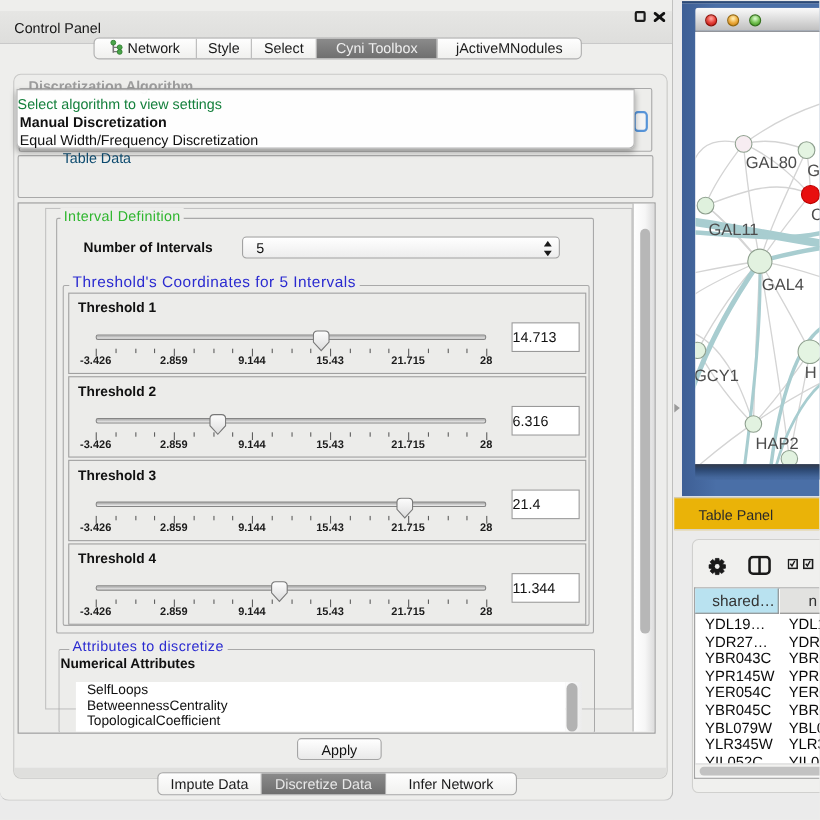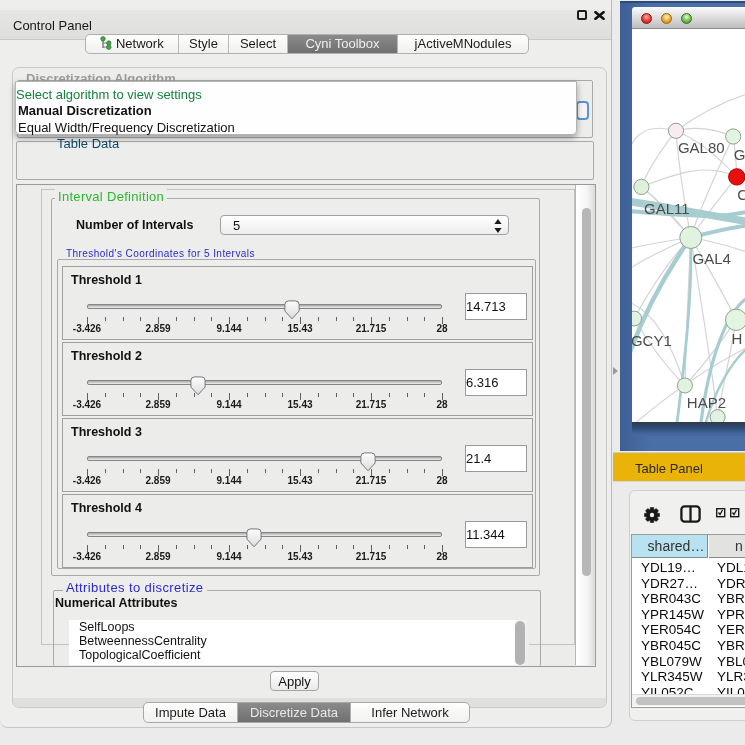--- a/index.html
+++ b/index.html
@@ -41,21 +41,21 @@
 #viewport{left:3px;top:116px;width:580px;height:483px;border:1px solid #9a9a9a;background:#ececea;overflow:hidden;}
 
 #setpanel{left:24px;top:4px;width:534px;height:456px;border:1px solid #c2c2c2;background:#ededeb;}
 #idgroup{left:34px;top:13px;width:489px;height:378px;border:1px solid #a9a9a9;}
 #idlabel{left:38px;top:4px;position:absolute;font-size:13px;letter-spacing:0.3px;color:#2fb62f;background:#ededeb;padding:0 3px;}
 #noilabel{left:59px;top:33px;position:absolute;font-size:12.5px;font-weight:bold;color:#111;}
 #combo2{left:203px;top:30px;width:289px;height:20px;border:1px solid #a2a2a2;border-radius:4px;
   background:linear-gradient(#ffffff,#ededed);}
 #combo2 span{position:absolute;left:12px;top:2px;font-size:13px;color:#111;}
 #thgroup{left:40px;top:74px;width:479px;height:310px;border:1px solid #a9a9a9;}
-#thlabel{left:46px;top:63px;position:absolute;font-size:10px;letter-spacing:0.45px;color:#2a2ad0;background:#ededeb;padding:0 3px;}
+#thlabel{left:46px;top:63px;position:absolute;font-size:14px;letter-spacing:0.45px;color:#2a2ad0;background:#ededeb;padding:0 3px;}
 
 .tpanel{left:45px;width:471px;height:74px;border:1px solid #a0a0a0;background:#ececea;}
 .tname{position:absolute;left:8px;top:6px;font-size:12.5px;font-weight:bold;color:#111;}
 .track{position:absolute;left:24px;top:37px;width:355px;height:5px;
   background:linear-gradient(#a6a6a6,#f0f0f0);border-radius:2px;border:1px solid #858585;}
 .thumb{position:absolute;top:33px;}
 .tick{position:absolute;top:0;width:1px;background:#5f5f5f;}
 .ticks{position:absolute;left:0;top:50px;width:100%;height:8px;}
 .slbl{position:absolute;top:56px;width:70px;text-align:center;font-size:10px;font-weight:bold;color:#1a1a1a;}
 .vbox{position:absolute;left:402px;top:26px;width:62px;height:27px;background:#fff;
@@ -66,21 +66,21 @@
 #nalabel{left:38px;top:411px;position:absolute;font-size:12.5px;font-weight:bold;color:#111;}
 #atlist{left:52px;top:435px;width:445px;height:45px;background:#fff;}
 #atlist div{position:relative;font-size:12.5px;color:#111;margin-left:10px;height:14px;line-height:14px;}
 #atscroll{left:497px;top:435px;width:15px;height:45px;background:linear-gradient(90deg,#fdfdfd,#ececec);}
 #atthumb{left:1px;top:1px;width:10px;height:44px;background:#b2b2b2;border-radius:5px;}
 
 #vscroll{left:558px;top:0px;width:20px;height:480px;border-left:1px solid #b5b5b5;
   background:linear-gradient(90deg,#ffffff 0%,#f6f6f6 55%,#dcdcdc 100%);}
 #vthumb{left:6px;top:23px;width:9px;height:368px;background:#b7b7b7;border-radius:5px;}
 
-#applybtn{left:257px;top:603px;width:49px;height:20px;border:1px solid #a5a5a5;border-radius:4px;
+#applybtn{left:257px;top:603px;width:77px;height:20px;border:1px solid #a5a5a5;border-radius:4px;
   background:linear-gradient(#ffffff,#e9e9e9);text-align:center;font-size:13px;line-height:19px;color:#111;}
 #btabs{left:143px;top:702px;height:21px;display:flex;flex-direction:row;
   border:1px solid #a8a8a8;border-radius:5px;overflow:hidden;background:linear-gradient(#fefefe,#f1f1ef);}
 #btabs div{position:relative;font-size:13px;color:#1a1a1a;line-height:19px;text-align:center;
   border-right:1px solid #b0b0b0;}
 #btabs div:last-child{border-right:none;}
 #btabs .sel{background:linear-gradient(#8b8b8b,#6f6f6f);color:#e8e8e8;}
 #collapsearrow{left:613px;top:367px;width:0;height:0;border-top:4px solid transparent;
   border-bottom:4px solid transparent;border-left:5px solid #9a9a9a;}
 

